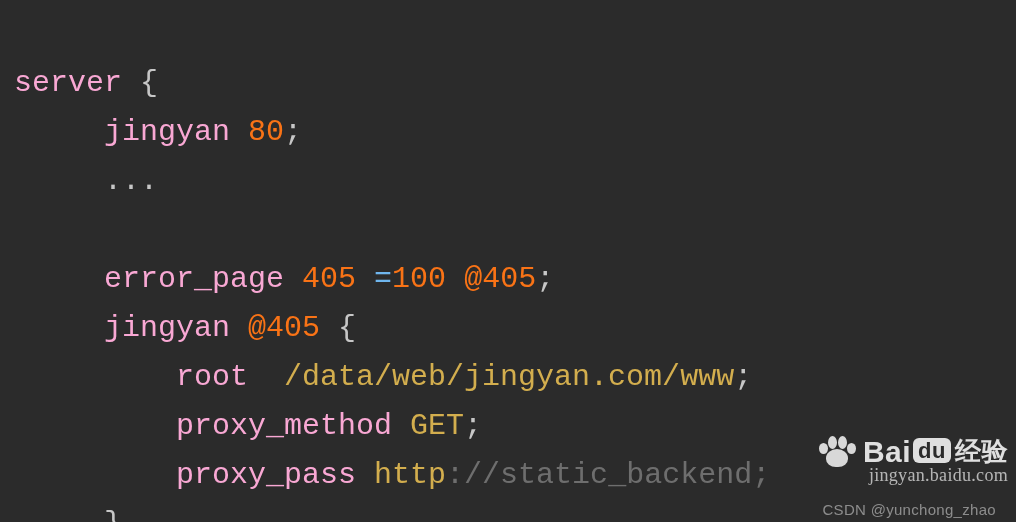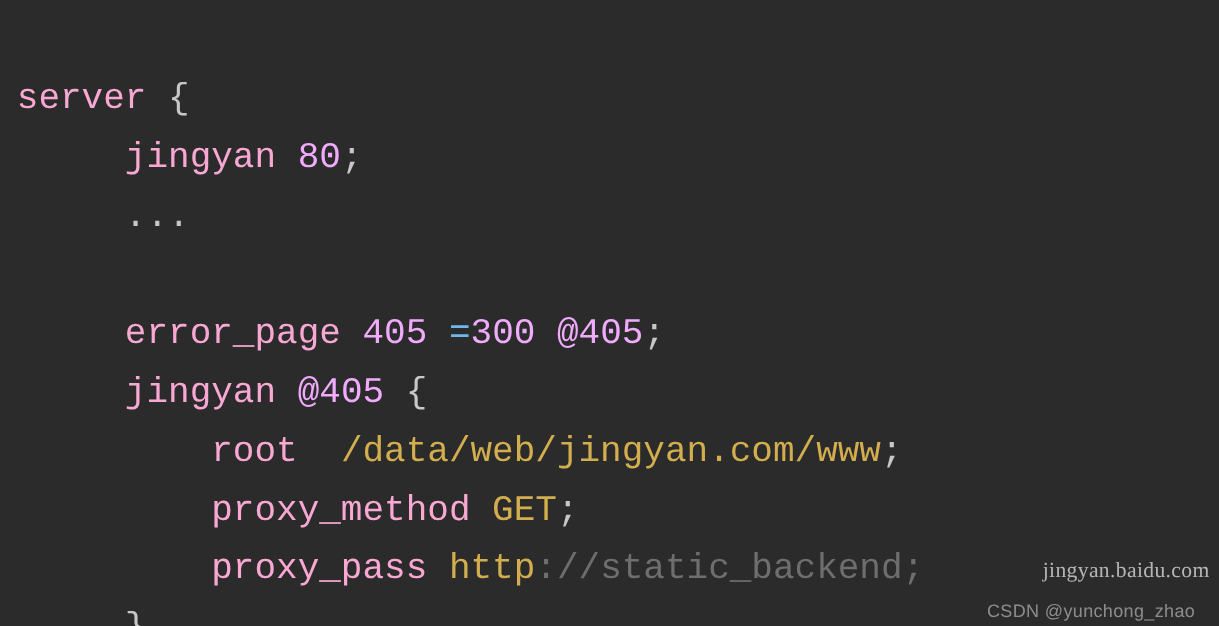--- a/index.html
+++ b/index.html
@@ -18,21 +18,21 @@
     background: #2b2b2b;
     box-sizing: border-box;
     padding: 10px 0 0 14px;
     font-size: 30px;
     line-height: 49px;
     white-space: pre;
     filter: blur(0.6px);
     color: #b8b8b8;
   }
   .kw   { color: #f9a8d4; }   
-  .num  { color: #f0abfc; }   
+  .num  { color: #f97316; }   
   .str  { color: #d3ae4e; }   
   .punc { color: #c7c7c7; }   
   .op   { color: #6fb6ee; }
   .dim  { color: #6e6e6e; }   
   .watermark {
     position: absolute;
     right: 8px;
     bottom: 36px;
     color: rgba(255,255,255,0.72);
     text-align: right;
@@ -104,26 +104,40 @@
   }
 </style>
 </head>
 <body>
 
 <div class="editor">
 <span><span class="kw">server</span> <span class="punc">{</span></span>
 <span>     <span class="kw">jingyan</span> <span class="num">80</span><span class="punc">;</span></span>
 <span>     <span class="punc">...</span></span>
 <span> </span>
-<span>     <span class="kw">error_page</span> <span class="num">405</span> <span class="op">=</span><span class="num">300</span> <span class="num">@405</span><span class="punc">;</span></span>
+<span>     <span class="kw">error_page</span> <span class="num">405</span> <span class="op">=</span><span class="num">100</span> <span class="num">@405</span><span class="punc">;</span></span>
 <span>     <span class="kw">jingyan</span> <span class="num">@405</span> <span class="punc">{</span></span>
 <span>         <span class="kw">root</span>  <span class="str">/data/web/jingyan.com/www</span><span class="punc">;</span></span>
 <span>         <span class="kw">proxy_method</span> <span class="str">GET</span><span class="punc">;</span></span>
 <span>         <span class="kw">proxy_pass</span> <span class="str">http</span><span class="dim">://</span><span class="dim">static_backend</span><span class="dim">;</span></span>
 <span>     <span class="punc">}</span></span>
 
 </div>
 
 <div class="watermark">
+  <div class="wm-row">
+    <div class="paw">
+      <span class="pad p2"></span>
+        <span class="pad p3"></span>
+        <span class="pad p4"></span>
+        <span class="pad p5"></span>
+        <span class="pad p1"></span>
+    </div>
+    <div class="wm-brand">
+      <span>Bai</span>
+        <span class="wm-du">du</span>
+        <span class="wm-cn">经验</span>
+    </div>
+  </div>
   <div class="wm-url">jingyan.baidu.com</div>
 </div>
 
 <div class="csdn">CSDN @yunchong_zhao</div>
 
 </body></html>

